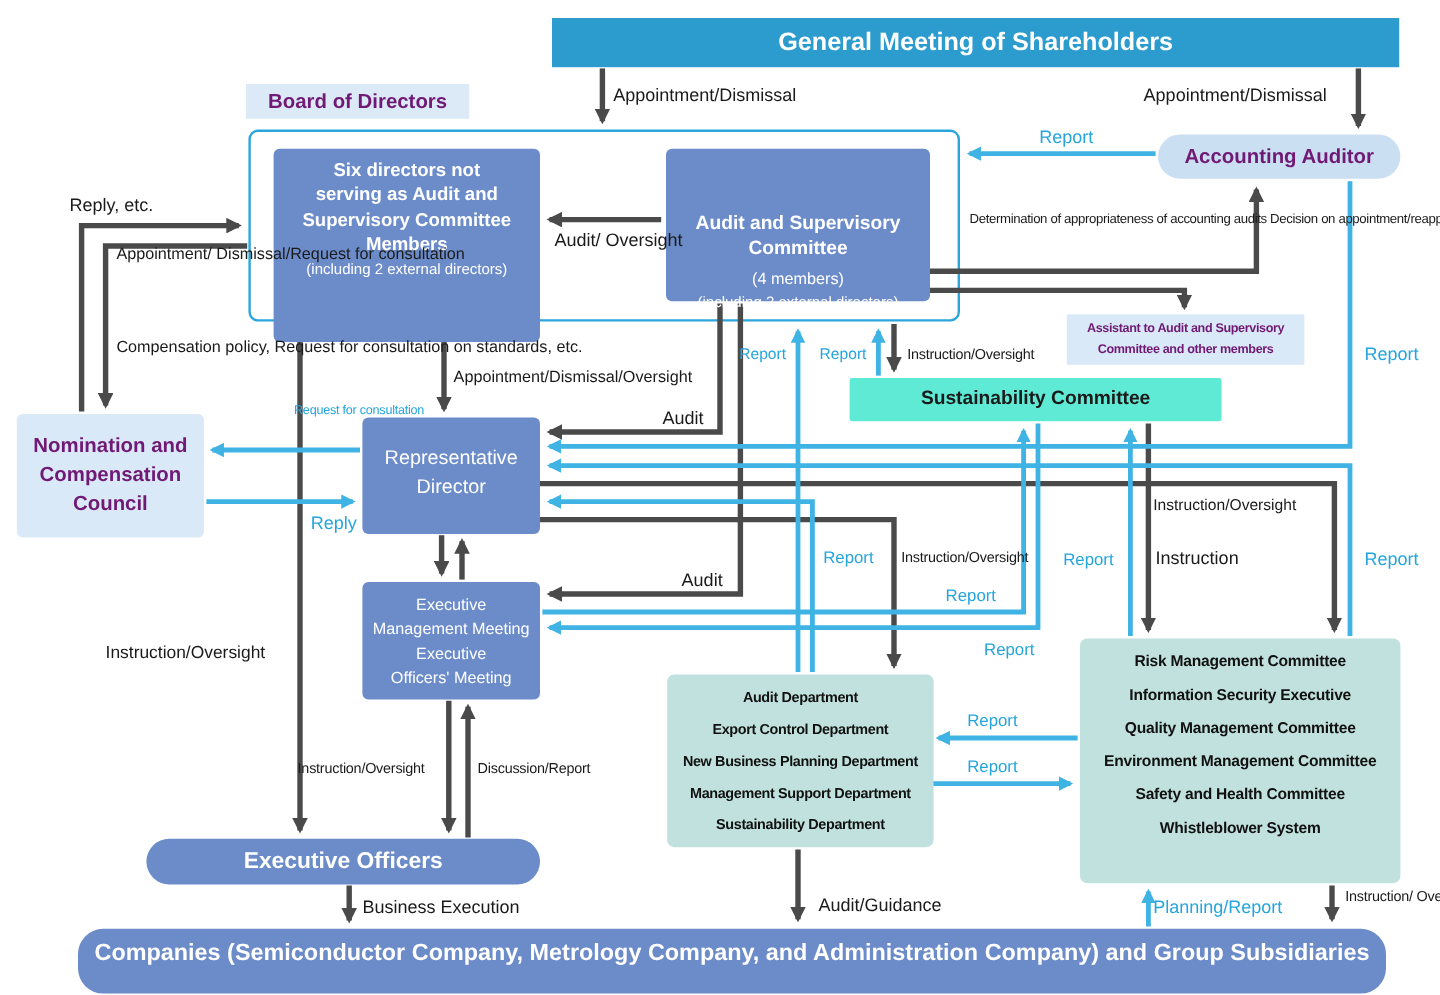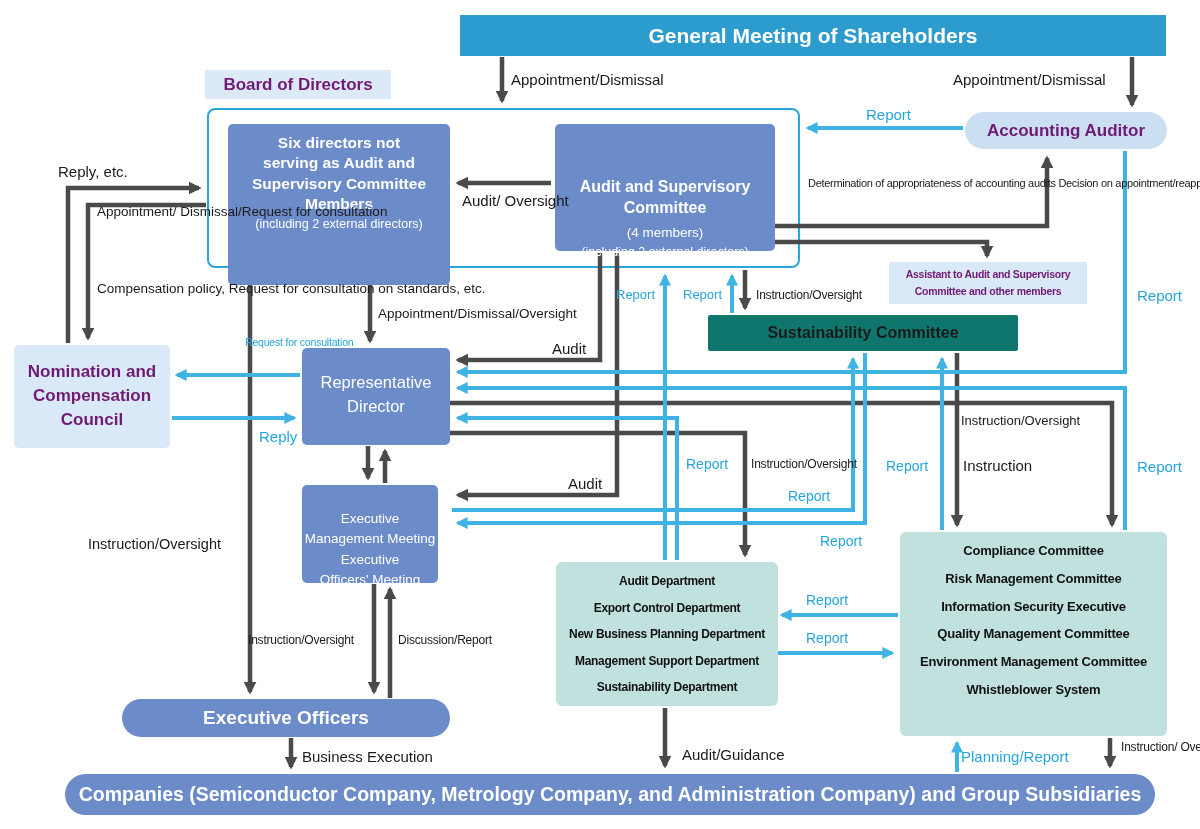--- a/index.html
+++ b/index.html
@@ -22,30 +22,30 @@
   #board-box{left:207px;top:108px;width:593px;height:160px;background:#fff;border:2.5px solid #2BA6DB;border-radius:8px;}
   #six-box{left:228px;top:124px;width:222px;height:161px;padding-top:9px;}
   #six-box .main{font-size:15.5px;font-weight:bold;line-height:1.32;}
   #six-box .sub{font-size:12.5px;margin-top:2px;}
   #asc-box{left:555px;top:124px;width:220px;height:127px;padding-top:12px;}
   #asc-box .main{font-size:16px;font-weight:bold;line-height:1.32;margin-top:40px;}
   #asc-box .mem{font-size:13.5px;margin-top:7px;}
   #asc-box .sub{font-size:12.5px;margin-top:5px;}
   #auditor{left:965px;top:112px;width:202px;height:37px;font-size:17px;font-weight:bold;line-height:37px;border-radius:19px;background:#CBDFF2;}
   #assistant{left:889px;top:262px;width:198px;height:42px;font-size:10.5px;font-weight:bold;line-height:1.6;letter-spacing:-.3px;padding-top:4px;}
-  #sustain{left:708px;top:315px;width:310px;height:36px;background:#0f766e;font-size:16px;font-weight:bold;line-height:36px;border-radius:2px;}
+  #sustain{left:708px;top:315px;width:310px;height:36px;background:#5eead4;font-size:16px;font-weight:bold;line-height:36px;border-radius:2px;}
   #council{left:14px;top:345px;width:156px;height:103px;border-radius:5px;font-size:17px;font-weight:bold;line-height:1.4;padding-top:15px;}
   #repdir{left:302px;top:348px;width:148px;height:97px;font-size:16.5px;line-height:1.45;padding-top:23px;}
-  #execmgmt{left:302px;top:485px;width:136px;height:98px;font-size:13.5px;line-height:1.5;padding-top:24px;}
+  #execmgmt{left:302px;top:485px;width:148px;height:98px;font-size:13.5px;line-height:1.5;padding-top:9px;}
   #execoff{left:122px;top:699px;width:328px;height:38px;font-size:19px;font-weight:bold;line-height:38px;}
   #dept-box{left:556px;top:562px;width:222px;height:144px;padding-top:6px;}
   #dept-box .list-line{font-size:12px;font-weight:bold;line-height:26.5px;letter-spacing:-.3px;}
   #comm-box{left:900px;top:532px;width:267px;height:204px;padding-top:5px;}
   #comm-box .list-line{font-size:13px;font-weight:bold;line-height:27.8px;letter-spacing:-.2px;}
-  #companies{left:65px;top:774px;width:1090px;height:41px;border-radius:21px;font-size:19.5px;font-weight:bold;line-height:41px;}
+  #companies{left:65px;top:774px;width:1090px;height:54px;border-radius:21px;font-size:19.5px;font-weight:bold;line-height:41px;}
   .ctr{text-align:center;}
 </style>
 </head>
 <body>
 
 <div id="stage">
 
   <div class="box" id="board-box"></div>
 
   <svg class="lines" viewBox="0 0 1200 829">
@@ -141,25 +141,25 @@
 
   <div class="box teal" id="dept-box">
       <div class="list-line">Audit Department</div>
       <div class="list-line">Export Control Department</div>
       <div class="list-line">New Business Planning Department</div>
       <div class="list-line">Management Support Department</div>
       <div class="list-line">Sustainability Department</div>
     </div>
 
   <div class="box teal" id="comm-box">
-      <div class="list-line">Compliance Committee</div>
       <div class="list-line">Risk Management Committee</div>
       <div class="list-line">Information Security Executive</div>
       <div class="list-line">Quality Management Committee</div>
       <div class="list-line">Environment Management Committee</div>
+      <div class="list-line">Safety and Health Committee</div>
       <div class="list-line">Whistleblower System</div>
     </div>
 
   <div class="box blue" id="companies">Companies (Semiconductor Company, Metrology Company, and Administration Company) and Group Subsidiaries</div>
 
   <div class="lbl s15" style="left:511px;top:71px">Appointment/Dismissal</div>
   <div class="lbl s15" style="left:953px;top:71px">Appointment/Dismissal</div>
   <div class="lbl s15 cy" style="left:866px;top:106px">Report</div>
   <div class="lbl s15" style="left:58px;top:163px">Reply, etc.</div>
   <div class="lbl s135 pre" style="left:97px;top:204px">Appointment/

